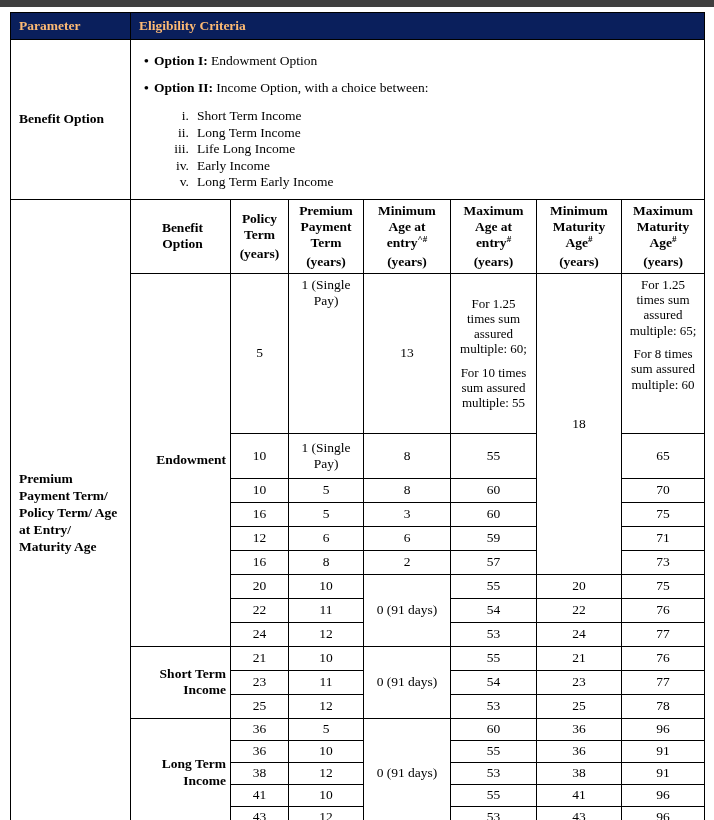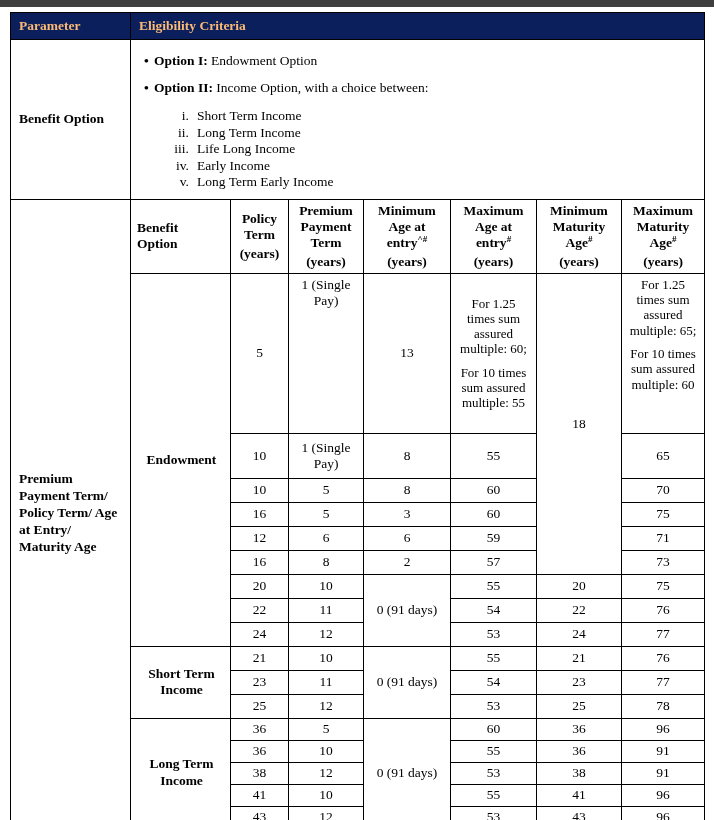--- a/index.html
+++ b/index.html
@@ -55,34 +55,34 @@
 
   tr.inner-head { height: 72px; }
   td.th {
     font-weight: bold;
     font-size: 13.5px;
     text-align: center;
     vertical-align: middle;
     line-height: 1.18;
     padding: 3px 2px;
   }
-  td.th.left { text-align: left; padding-left: 6px; }
+  td.th.left { text-align: center; padding-left: 6px; }
   .yrs { margin-top: 3px; }
 
   td.c {
     text-align: center;
     vertical-align: middle;
     font-size: 13.5px;
     padding: 1px 2px;
   }
   td.topal { vertical-align: top; padding-top: 3px; }
   td.grp {
     font-weight: bold;
     font-size: 13.5px;
-    text-align: center;
+    text-align: right;
     vertical-align: middle;
     padding: 2px 4px 2px 6px;
     line-height: 1.2;
   }
   .para { margin: 0 0 8px 0; line-height: 1.18; }
   .para:last-child { margin-bottom: 0; }
   td.blk { font-size: 13px; text-align: center; vertical-align: middle; padding: 3px 5px; }
   td.blk.topal { vertical-align: top; }
 
   tr.r1 { height: 160px; }
@@ -198,21 +198,21 @@
     <td class="c">5</td>
     <td class="c topal">1 (Single Pay)</td>
     <td class="c">13</td>
     <td class="blk">
       <div class="para">For 1.25 times sum assured multiple: 60;</div>
       <div class="para">For 10 times sum assured multiple: 55</div>
     </td>
     <td class="c" rowspan="6">18</td>
     <td class="blk topal">
       <div class="para">For 1.25 times sum assured multiple: 65;</div>
-      <div class="para">For 10 times sum assured multiple: 60</div>
+      <div class="para">For 8 times sum assured multiple: 60</div>
     </td>
   </tr>
 
   <tr class="r2">
     <td class="c">10</td>
     <td class="c">1 (Single Pay)</td>
     <td class="c">8</td>
     <td class="c">55</td>
     <td class="c">65</td>
   </tr>

